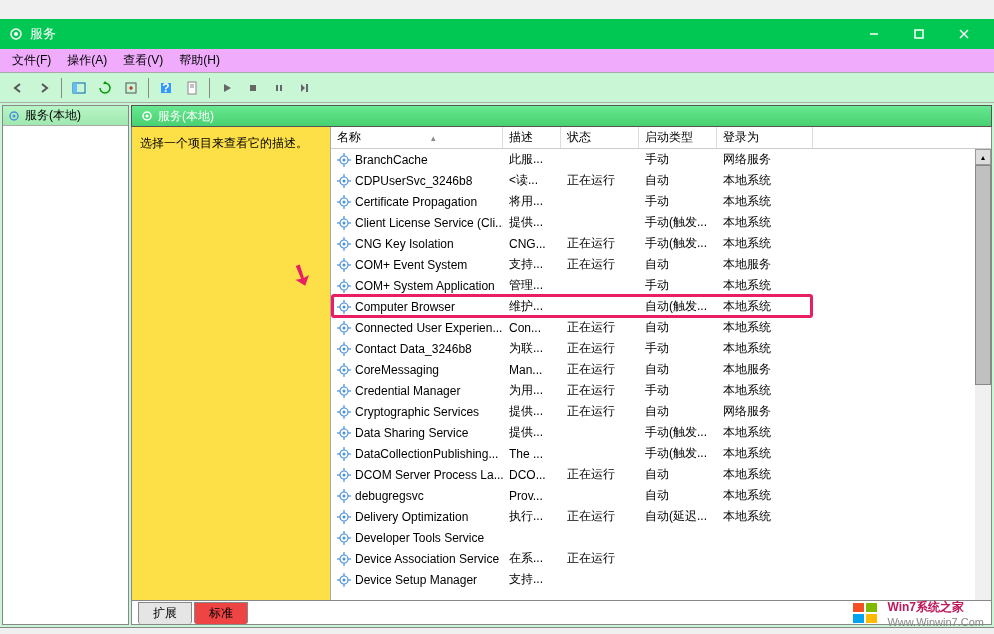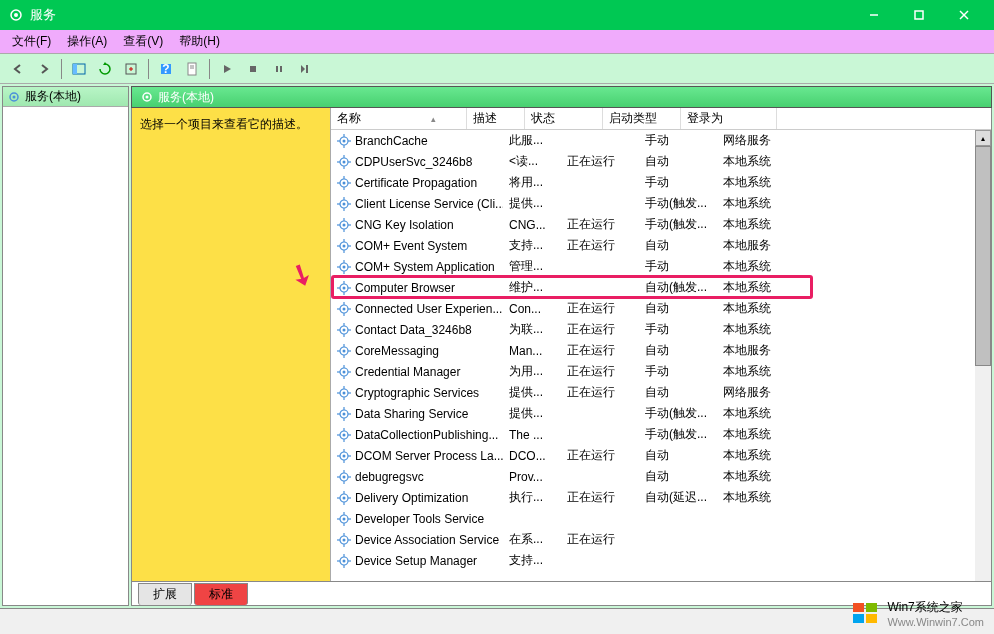--- a/index.html
+++ b/index.html
@@ -1,37 +1,37 @@
 <!DOCTYPE html>
 <html><head>
 <meta charset="utf-8">
 <style>
 * { margin: 0; padding: 0; box-sizing: border-box; font-family: "Microsoft YaHei", "SimSun", sans-serif; font-size: 12px; }
 body { background: #f0f0f0; width: 994px; height: 634px; overflow: hidden; position: relative; }
-.titlebar { height: 30px; background: #00c853; display: flex; align-items: center; padding: 0 8px; color: #fff; }
+.titlebar { height: 30px; background: #00c853; display: flex; align-items: center; padding: 0 8px; color: #fff; margin-top: 19px; }
 .titlebar .icon { width: 16px; height: 16px; margin-right: 6px; }
 .titlebar .title { flex: 1; font-size: 13px; }
 .titlebar .wbtn { width: 45px; height: 30px; display: flex; align-items: center; justify-content: center; cursor: pointer; color: #fff; }
 .titlebar .wbtn svg { stroke: #fff; }
 .menubar { height: 24px; background: #f0abfc; display: flex; align-items: center; padding: 0 4px; border-bottom: 1px solid #aaa; }
 .menubar .menu { padding: 2px 8px; cursor: pointer; }
 .toolbar { height: 30px; background: #c9f7d6; display: flex; align-items: center; padding: 2px 6px; gap: 2px; border-bottom: 1px solid #aaa; }
 .toolbar .tbtn { width: 24px; height: 24px; display: flex; align-items: center; justify-content: center; border: 1px solid transparent; cursor: pointer; }
 .toolbar .sep { width: 1px; height: 20px; background: #888; margin: 0 3px; }
 .client { display: flex; height: calc(634px - 30px - 24px - 30px - 26px); background: #c9f7d6; }
 .treepane { width: 127px; border: 1px solid #888; margin: 2px; background: #fff; }
 .treehdr { height: 20px; background: linear-gradient(#b8f5c6,#a0e8b0); border-bottom: 1px solid #aaa; padding: 2px 4px; display: flex; align-items: center; gap: 4px; }
 .rightpane { flex: 1; margin: 2px 2px 2px 0; display: flex; flex-direction: column; }
 .righthdr { height: 22px; background: linear-gradient(#68e890,#48d070); border: 1px solid #555; color: #fff; padding: 2px 8px; display: flex; align-items: center; gap: 4px; }
 .rightbody { flex: 1; border: 1px solid #888; border-top: none; background: #c9f7d6; display: flex; }
 .descpane { width: 198px; padding: 8px; background: #fde047; font-size: 12px; }
 .listpane { flex: 1; background: #fff; border-left: 1px solid #aaa; display: flex; flex-direction: column; }
 .listhdr { display: flex; height: 22px; border-bottom: 1px solid #ccc; background: #fff; }
 .listhdr .col { border-right: 1px solid #ddd; padding: 3px 6px; font-size: 12px; display: flex; align-items: center; }
-.col-name { width: 136px; gap: 30px; }
+.col-name { width: 172px; gap: 30px; }
 .col-desc { width: 58px; }
 .col-status { width: 78px; }
 .col-startup { width: 78px; }
 .col-logon { width: 96px; }
 .sort-ind { margin-left: 40px; color: #888; font-size: 9px; }
 .listbody { flex: 1; overflow-y: auto; overflow-x: hidden; position: relative; }
 .row { display: flex; height: 21px; align-items: center; }
 .row .c { padding: 0 6px; overflow: hidden; white-space: nowrap; text-overflow: ellipsis; font-size: 12px; }
 .row .c-name { width: 172px; display: flex; align-items: center; gap: 4px; }
 .row .c-desc { width: 58px; }
@@ -39,21 +39,21 @@
 .row .c-startup { width: 78px; }
 .row .c-logon { width: 96px; }
 .gear { width: 14px; height: 14px; flex-shrink: 0; }
 .highlight { position: absolute; border: 3px solid #e91e63; border-radius: 3px; pointer-events: none; }
 .arrow { position: absolute; color: #e91e63; font-size: 28px; font-weight: bold; pointer-events: none; }
 .bottomtabs { height: 24px; border: 1px solid #888; border-top: none; background: #fff; display: flex; align-items: flex-end; padding-left: 6px; }
 .tab { padding: 2px 14px; border: 1px solid #888; border-bottom: none; background: #ef4444; margin-right: 2px; cursor: pointer; font-size: 12px; border-radius: 0 0 3px 3px; }
 .tab.active { background: #e5e5e5; }
 .statusbar { height: 26px; border-top: 1px solid #888; }
 .watermark { position: absolute; right: 10px; bottom: 6px; display: flex; align-items: center; gap: 6px; color: #666; font-size: 13px; }
-.watermark .wm1 { font-weight: normal; color: #000000; }
+.watermark .wm1 { font-weight: bold; color: #be185d; }
 .watermark .wm2 { color: #888; font-size: 11px; display: block; }
 .scrollbar-v { position: absolute; right: 0; top: 0; bottom: 0; width: 16px; background: #f0f0f0; }
 .sb-btn { height: 16px; background: #ddd; border: 1px solid #999; display:flex;align-items:center;justify-content:center;font-size:8px; }
 .sb-thumb { height: 220px; background: #c0c0c0; border: 1px solid #888; margin-top: 0; }
 </style>
 </head>
 <body>
 
 <div class="titlebar">
   <svg class="icon" viewBox="0 0 16 16">

